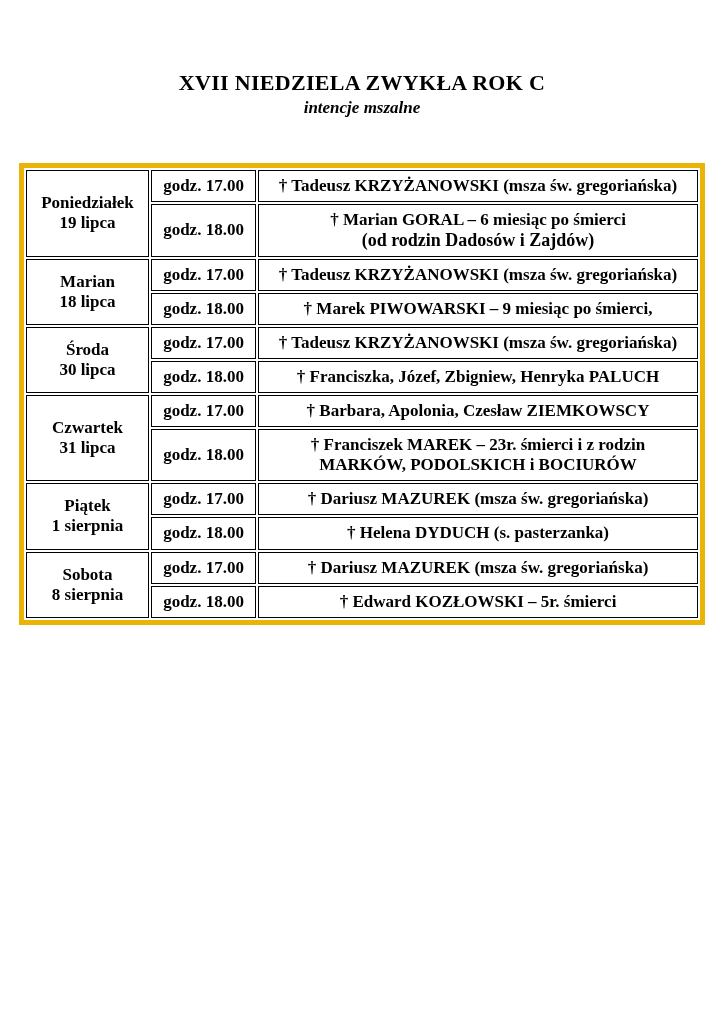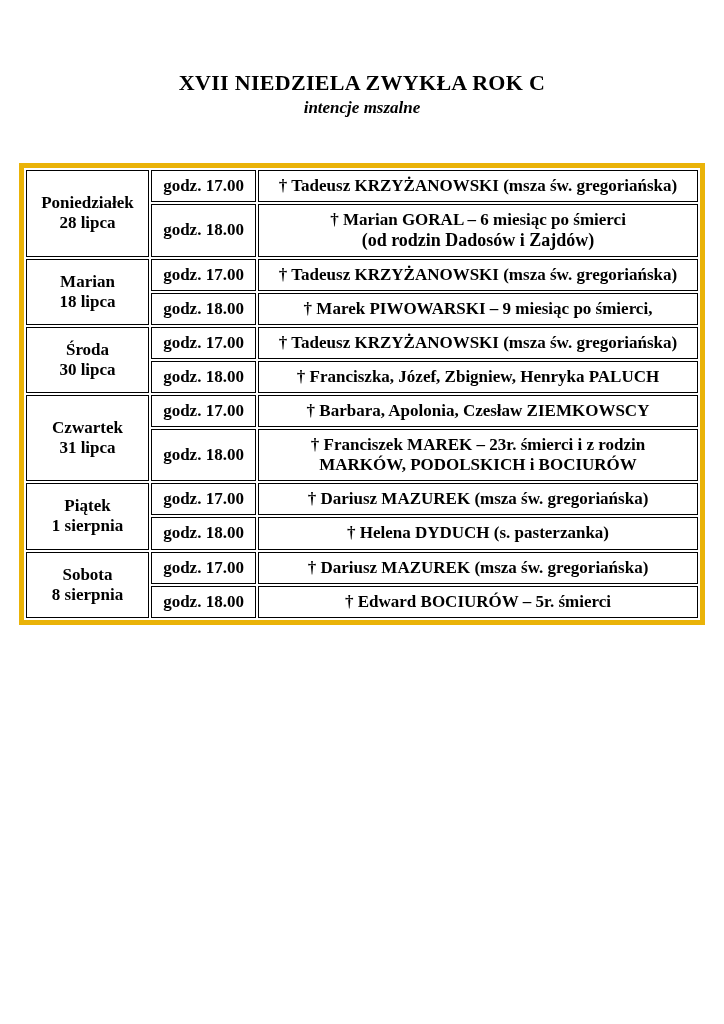--- a/index.html
+++ b/index.html
@@ -74,21 +74,21 @@
     <h1 class="doc-title">XVII NIEDZIELA ZWYKŁA ROK C</h1>
     <h2 class="doc-subtitle">intencje mszalne</h2>
   </header>
 
   <table class="schedule">
 
     <tbody>
       <tr>
         <td class="day-cell" rowspan="2">
           <span class="day-name">Poniedziałek</span>
-          <span class="day-date">28 lipca</span>
+          <span class="day-date">19 lipca</span>
         </td>
         <td class="time-cell">godz. 17.00</td>
         <td class="intention-cell">
           <span class="iline">† Tadeusz KRZYŻANOWSKI (msza św. gregoriańska)</span>
 
         </td>
       </tr>
       <tr>
         <td class="time-cell">godz. 18.00</td>
         <td class="intention-cell">
@@ -190,20 +190,20 @@
         </td>
         <td class="time-cell">godz. 17.00</td>
         <td class="intention-cell">
           <span class="iline">† Dariusz MAZUREK (msza św. gregoriańska)</span>
 
         </td>
       </tr>
       <tr>
         <td class="time-cell">godz. 18.00</td>
         <td class="intention-cell">
-          <span class="iline">† Edward BOCIURÓW – 5r. śmierci</span>
+          <span class="iline">† Edward KOZŁOWSKI – 5r. śmierci</span>
 
         </td>
       </tr>
     </tbody>
 
   </table>
 </div>
 
 </body></html>

